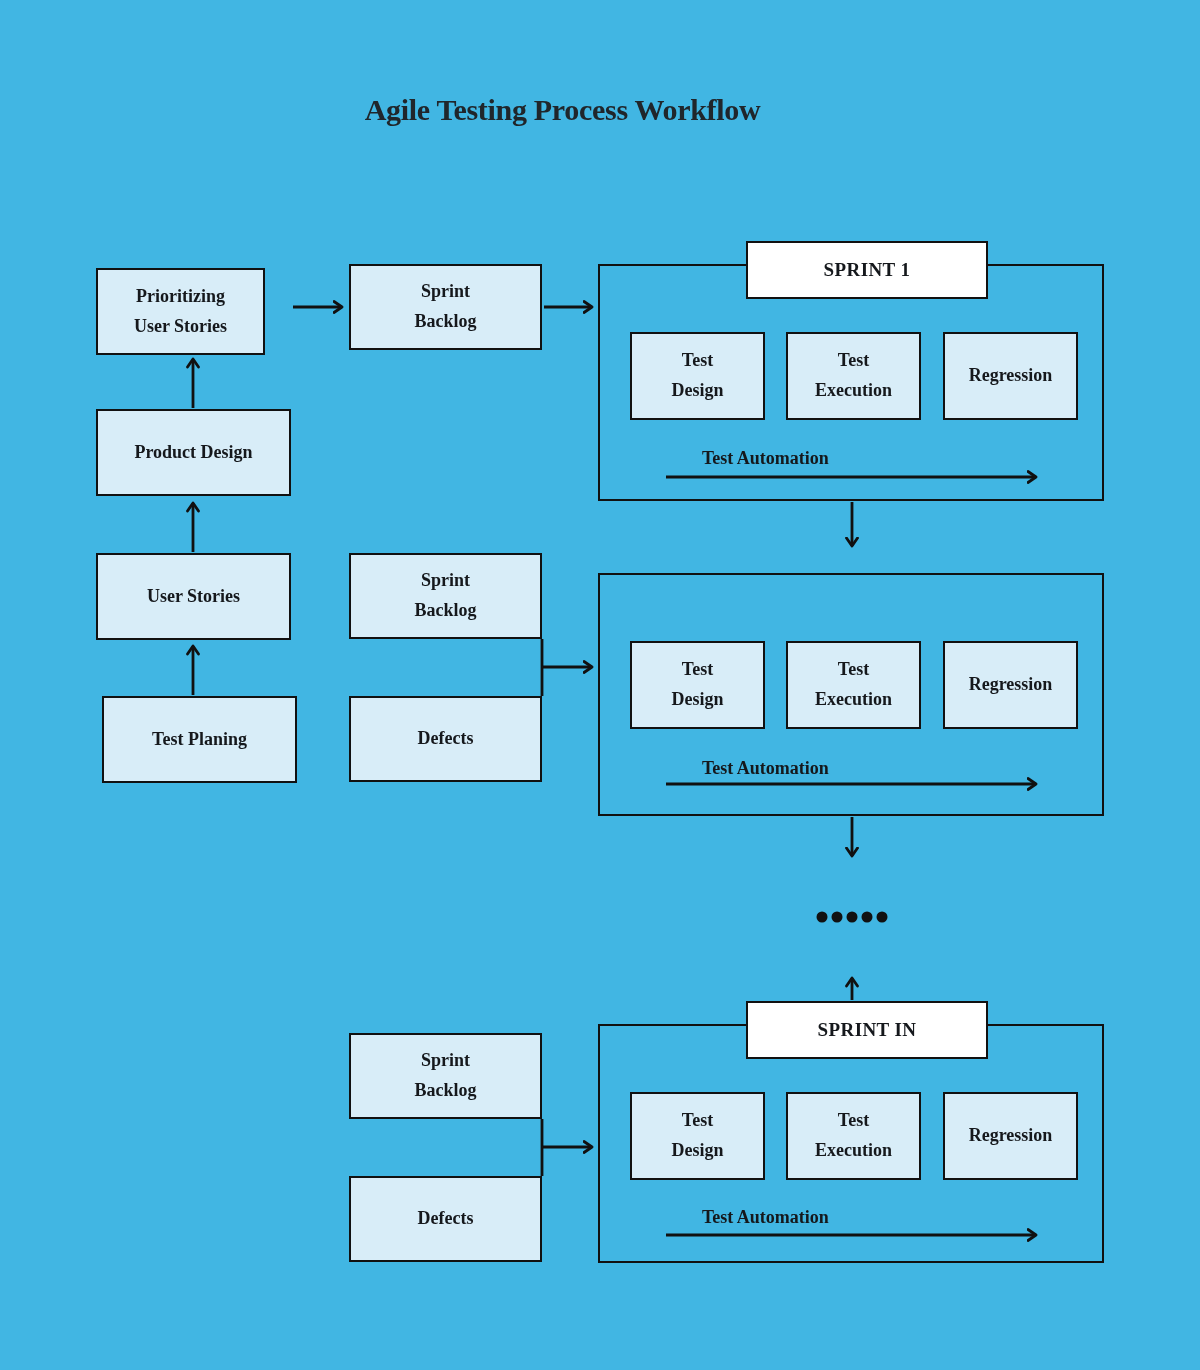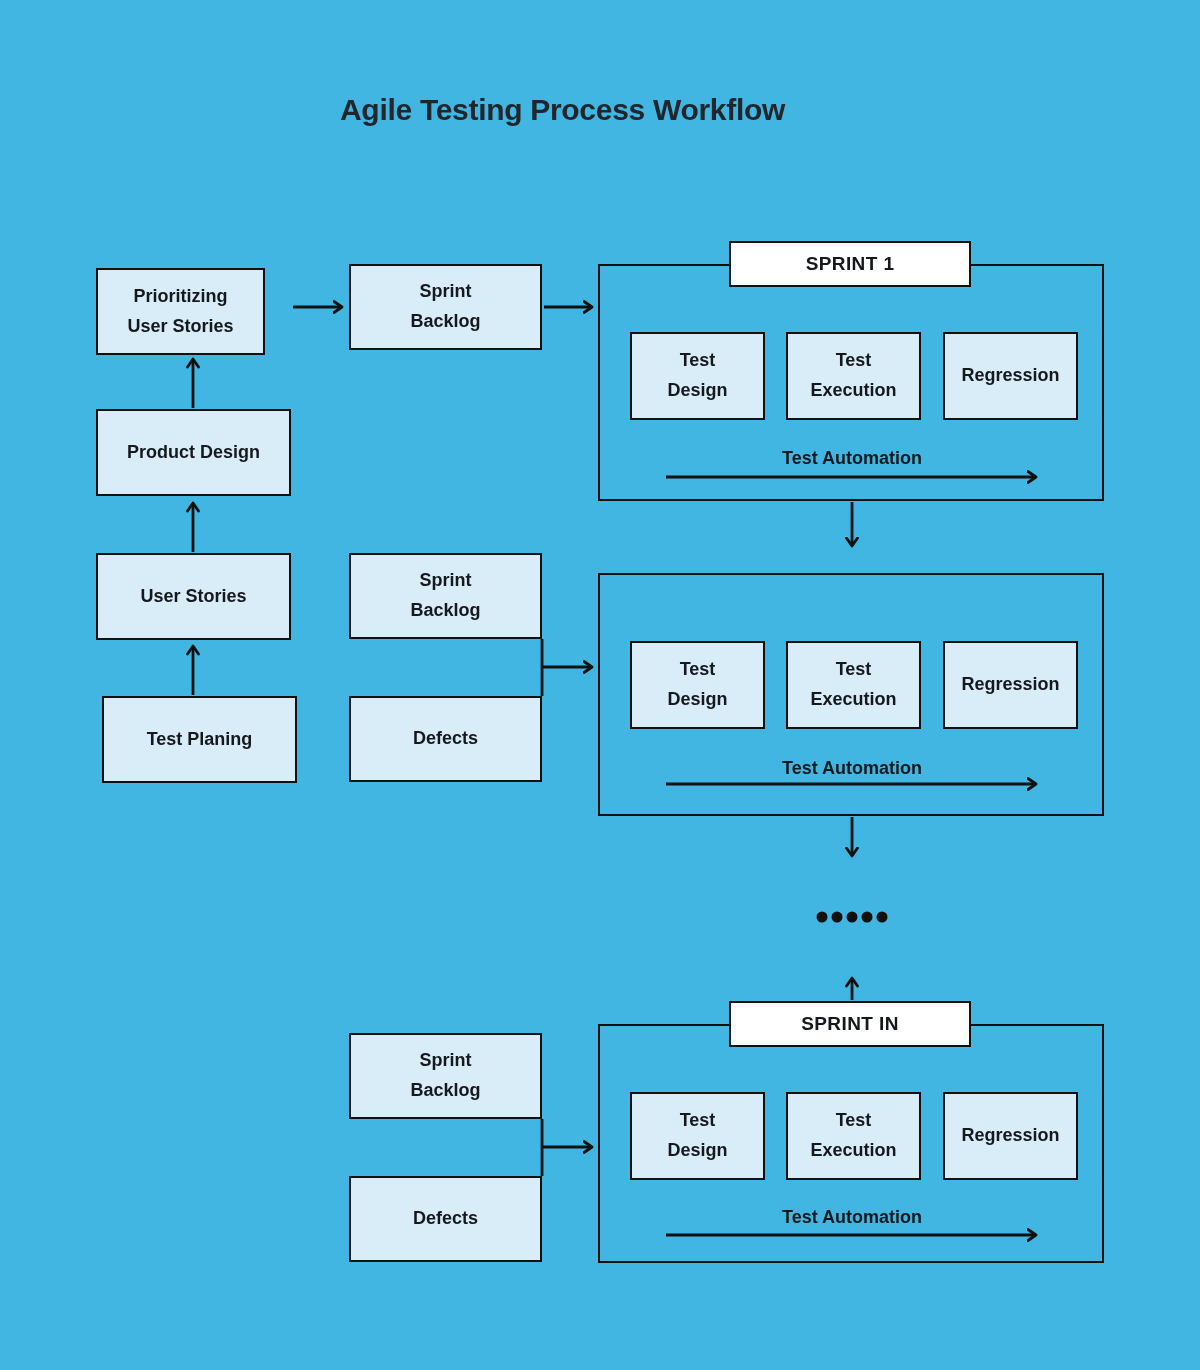--- a/index.html
+++ b/index.html
@@ -5,45 +5,45 @@
   :root{
     --bg:#41B6E3;
     --node-fill:#D8EDF8;
     --line:#111111;
     --label-fill:#FFFFFF;
     --text:#15181C;
   }
   html,body{margin:0;padding:0;background:#2d9cc7;}
   .canvas{
     position:relative;width:1200px;height:1370px;background:var(--bg);
-    font-family:Liberation Sans, sans-serif;color:var(--text);overflow:hidden;
+    font-family:Liberation Serif, serif;color:var(--text);overflow:hidden;
   }
   .title{
     position:absolute;left:0;top:93px;width:1125px;text-align:center;
     font-size:30px;font-weight:bold;letter-spacing:-0.3px;color:#20262B;
   }
   .node{
     position:absolute;background:var(--node-fill);border:2px solid var(--line);
     display:flex;align-items:center;justify-content:center;text-align:center;
     font-size:18px;font-weight:bold;line-height:1.65;white-space:pre-line;
     box-sizing:border-box;
   }
   .sprint{
     position:absolute;border:2px solid var(--line);box-sizing:border-box;
     width:506px;
   }
   .sprint-label{
-    position:absolute;left:129px;top:-25px;width:242px;height:46px;
+    position:absolute;left:146px;top:-25px;width:242px;height:58px;
     background:var(--label-fill);border:2px solid var(--line);box-sizing:border-box;
     display:flex;align-items:center;justify-content:center;
     font-size:19px;font-weight:bold;letter-spacing:0.4px;z-index:2;
   }
   .step{width:135px;height:88px;}
   .automation{
-    position:absolute;left:102px;top:182px;width:300px;text-align:center;
+    position:absolute;left:102px;top:182px;width:300px;
     font-size:18px;font-weight:bold;
   }
   .arrows{position:absolute;left:0;top:0;pointer-events:none;color:var(--line);z-index:1;}
 </style>
 </head>
 <body>
 
 <div class="canvas">
 
   <div class="title">Agile Testing Process Workflow</div>

